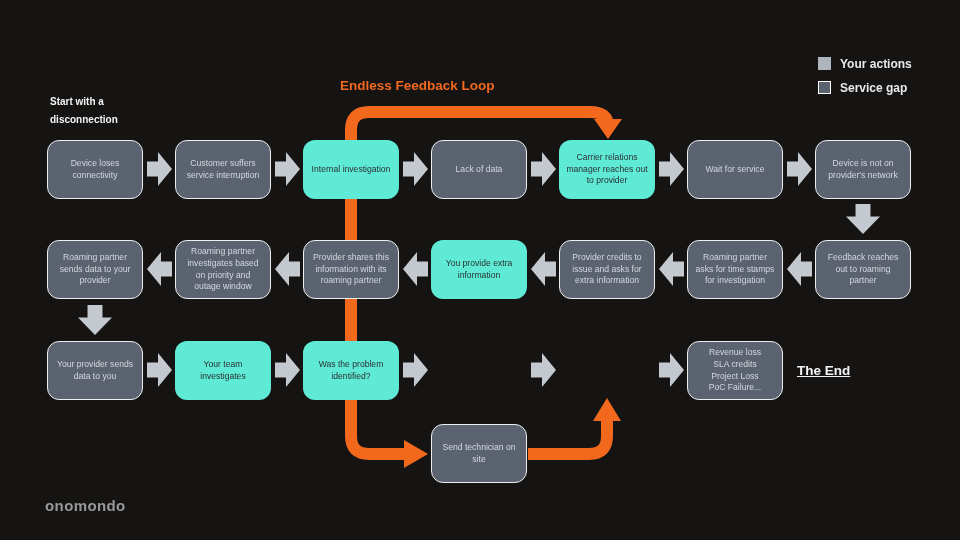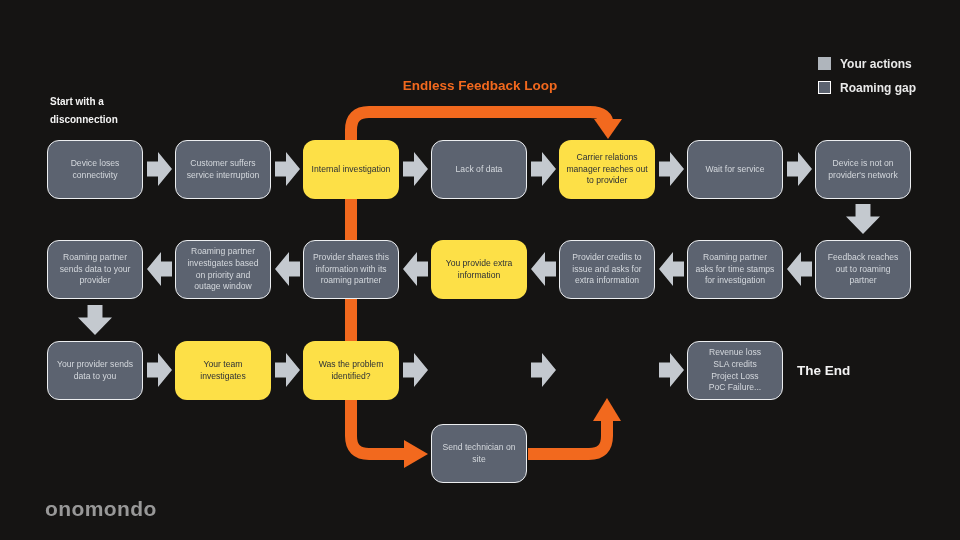--- a/index.html
+++ b/index.html
@@ -9,21 +9,21 @@
     font-family:"Liberation Sans", sans-serif;
   }
   
   .box{
     position:absolute;width:96px;height:59px;border-radius:12px;
     display:flex;align-items:center;justify-content:center;
     text-align:center;font-size:8.6px;line-height:1.38;
     padding:4px 7px;box-sizing:border-box;white-space:pre-line;
     z-index:3;
   }
-  .box.light{background:#fde047;color:#2C3036;}
+  .box.light{background:#5eead4;color:#2C3036;}
   .box.dark{background:#5C6370;border:1.4px solid #ECEEF0;color:#D4D8DD;}
   
   .c1{left:47px}.c2{left:175px}.c3{left:303px}.c4{left:431px}
   .c5{left:559px}.c6{left:687px}.c7{left:815px}
   
   .r1{top:140px}.r2{top:240px}.r3{top:341px}.r4{top:424px}
   
   .harrow{
     position:absolute;width:25px;height:34px;background:#C4C9CF;z-index:2;
   }
@@ -36,30 +36,30 @@
   .ar1{top:152px}.ar2{top:252px}.ar3{top:353px}
   .g1{left:147px}.g2{left:275px}.g3{left:403px}.g4{left:531px}.g5{left:659px}.g6{left:787px}
   
   .connector{position:absolute;left:0;top:0;z-index:1;}
   
   .start-title{
     position:absolute;left:50px;top:93px;width:160px;
     color:#F3F3F3;font-size:10px;font-weight:bold;line-height:17.5px;z-index:4;
   }
   .loop-title{
-    position:absolute;left:340px;top:78px;width:280px;text-align:center;
+    position:absolute;left:340px;top:78px;width:280px;
     color:#F2691E;font-size:13.5px;font-weight:bold;z-index:4;
   }
   .the-end{
     position:absolute;left:797px;top:363px;
-    color:#F3F3F3;font-size:13.5px;font-weight:bold;z-index:4;
+    color:#F3F3F3;font-size:13.5px;font-weight:bold;z-index:4;text-decoration:underline;
   }
   .logo{
     position:absolute;left:45px;top:497px;
-    color:#989898;font-size:21px;font-weight:600;letter-spacing:.4px;z-index:4;
+    color:#989898;font-size:15px;font-weight:600;letter-spacing:.4px;z-index:4;
   }
   
   .legend{position:absolute;left:818px;top:56px;z-index:4;}
   .legend-row{display:flex;align-items:center;gap:9px;height:15px;margin-bottom:9px;}
   .sq{width:13px;height:13px;box-sizing:border-box;flex:none;}
   .sq.light{background:#AFB5BC;}
   .sq.dark{background:#5C6370;border:1.4px solid #FFFFFF;}
   .legend-label{color:#E9E9E9;font-size:12px;font-weight:bold;white-space:nowrap;}
 </style>
 </head>
@@ -84,21 +84,21 @@
   </div>
   <div class="loop-title">Endless Feedback Loop</div>
 
   <div class="legend">
     <div class="legend-row">
       <span class="sq light"></span>
       <span class="legend-label">Your actions</span>
     </div>
     <div class="legend-row">
       <span class="sq dark"></span>
-      <span class="legend-label">Roaming gap</span>
+      <span class="legend-label">Service gap</span>
     </div>
   </div>
 
   <div class="box dark  c1 r1">Device loses connectivity</div>
   <div class="box dark  c2 r1">Customer suffers service interruption</div>
   <div class="box light c3 r1">Internal investigation</div>
   <div class="box dark  c4 r1">Lack of data</div>
   <div class="box light c5 r1">Carrier relations manager reaches out to provider</div>
   <div class="box dark  c6 r1">Wait for service</div>
   <div class="box dark  c7 r1">Device is not on provider's network</div>

